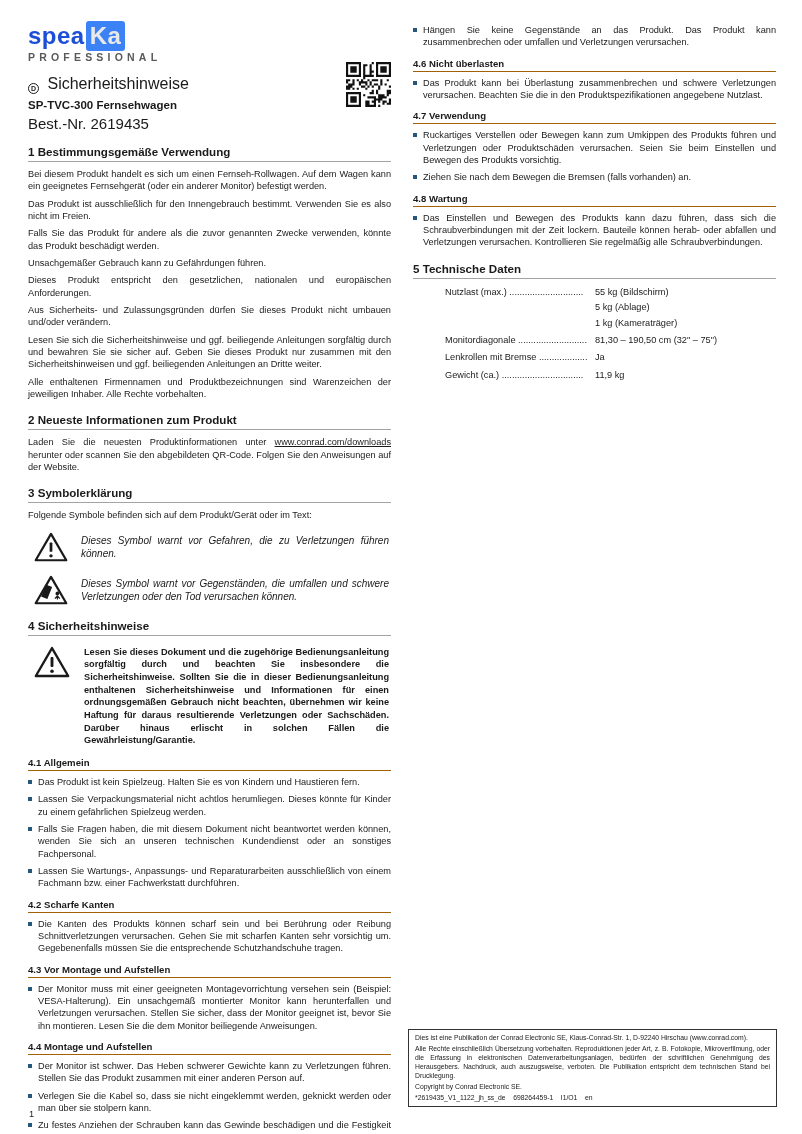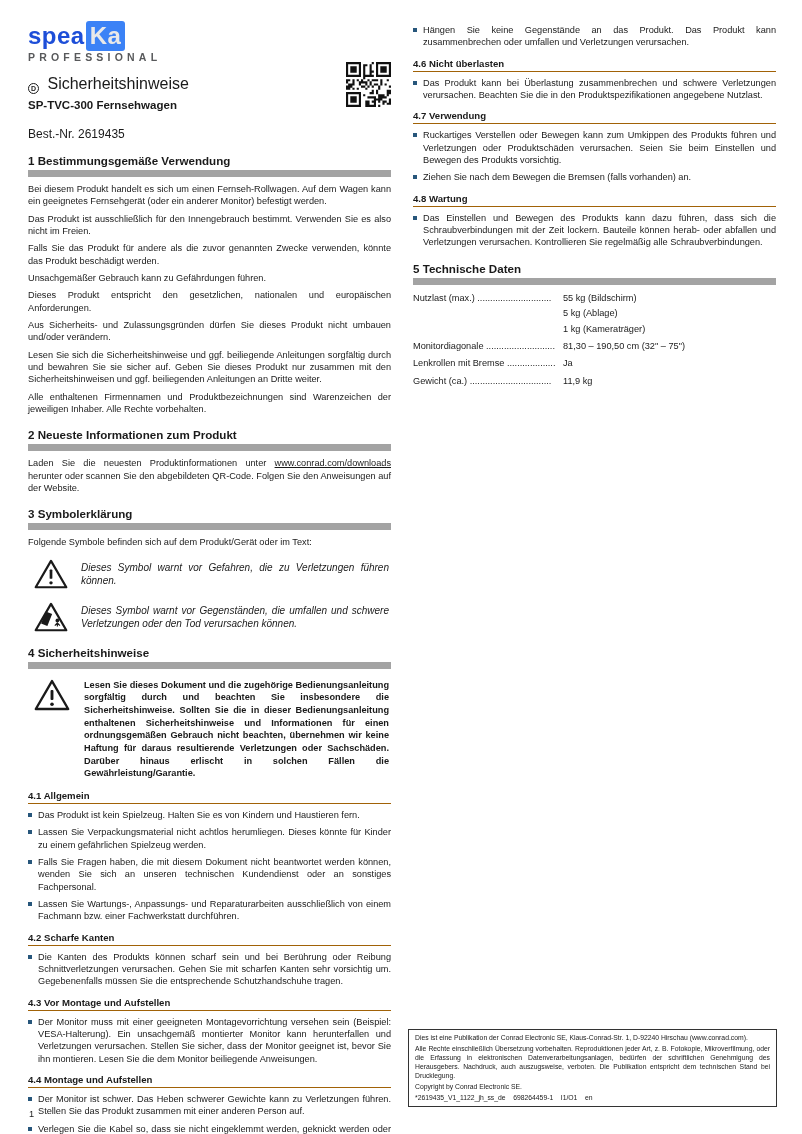--- a/index.html
+++ b/index.html
@@ -18,47 +18,47 @@
   .brand-ka { background:#3b82f6; color:#e9e9e9; padding:1px 4px 2px; border-radius:3px; margin-left:1px; }
   .brand-sub { font-size:10.5px; font-weight:bold; color:#58595b; letter-spacing:4.2px; margin-top:3px; }
 
   
   .doc-head { margin-top:12px; margin-bottom:10px; }
   .lang-badge { display:inline-flex; align-items:center; justify-content:center;
     width:11px; height:11px; border:1.2px solid #1a1a1a; border-radius:50%;
     font-size:7px; font-weight:bold; vertical-align:-2px; margin-right:4px; }
   .doc-type-text { font-size:16px; }
   .doc-title { font-size:11.5px; font-weight:bold; margin-top:5px; }
-  .doc-order { font-size:12px; margin-top:16px; }
+  .doc-order { font-size:15px; margin-top:4px; }
   .qr { position:absolute; top:38px; right:0; width:45px; height:45px; }
   .qr svg { display:block; }
 
   h2.sec { font-size:11.6px; font-weight:bold; padding-bottom:3px;
-    border-bottom:7px solid #a3a3a3; margin:13px 0 6px; }
+    border-bottom:1px solid #a3a3a3; margin:13px 0 6px; }
   h3.sub { font-size:9.6px; font-weight:bold; padding-bottom:2px;
     border-bottom:1px solid #a16207; margin:9px 0 5px; }
   p.body { font-size:9.2px; line-height:1.34; text-align:justify; margin-bottom:5px; }
 
   .bullet { display:flex; gap:6px; margin-bottom:5px; }
   .bullet-marker { flex:0 0 4px; width:4px; height:4px; background:#27567b; margin-top:4px; }
   .bullet-text { flex:1; font-size:9.2px; line-height:1.34; text-align:justify; }
 
   .symbol-row { display:flex; gap:13px; align-items:center; margin:10px 2px 12px 6px; }
   .symbol-icon { flex:0 0 34px; width:34px; }
   .symbol-icon svg { width:34px; height:31px; display:block; }
   .symbol-text { flex:1; font-size:10px; line-height:1.34; text-align:justify;font-style:italic; }
 
   .warning-block { display:flex; gap:14px; margin:10px 2px 10px 6px; }
   .warning-block .symbol-icon { flex:0 0 36px; width:36px; }
   .warning-block .symbol-icon svg { width:36px; height:33px; }
   .warning-text { flex:1; font-size:9.2px; line-height:1.38; font-weight:bold; text-align:justify; }
 
   .link { color:#1a1a1a; text-decoration:underline; cursor:pointer; }
 
-  .spec-row { display:flex; font-size:9.2px; line-height:1.68; }
+  .spec-row { display:flex; font-size:9.2px; line-height:1.68;margin-left:32px; }
   .spec-row.gap { margin-top:2px; }
   .spec-label { flex:0 0 150px; white-space:nowrap; overflow:hidden; }
   .spec-value { flex:1; }
 
   .footer-box { position:absolute; right:25px; bottom:27px; width:369px;
     border:1px solid #333; padding:4px 6px 3px; background:#fff; }
   .footer-box p { font-size:6.8px; line-height:1.3; margin-bottom:2.5px; text-align:justify; }
   .footer-box p.f4 { white-space:pre-wrap; margin-bottom:0; }
 
   .page-num { position:absolute; left:29px; bottom:15px; font-size:9.2px; }

